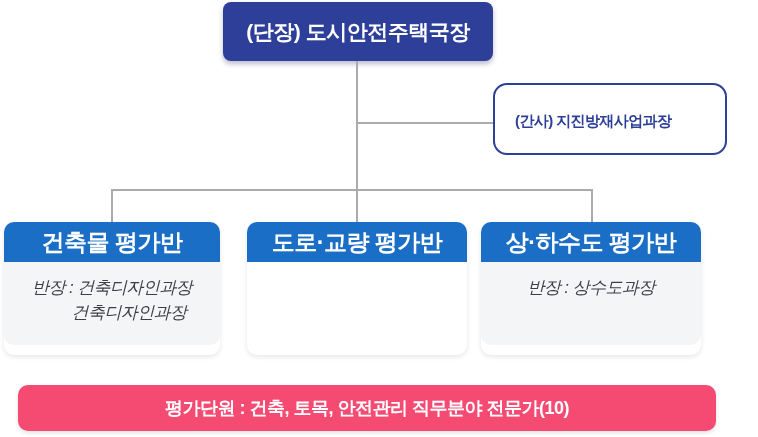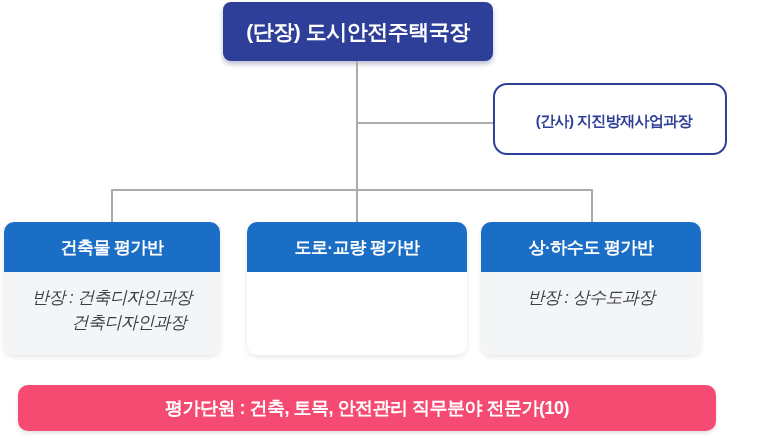--- a/index.html
+++ b/index.html
@@ -3,21 +3,21 @@
 <meta charset="utf-8">
 <style>
   :root{
     --indigo:#2e3f99;
     --blue:#1b6ec6;
     --body-bg:#f4f5f7;
     --pink:#f54a72;
     --line:#ababab;
     --body-text:#3b3e46;
   }
-  *{margin:0;padding:0;box-sizing:border-box;text-align:center;}
+  *{margin:0;padding:0;box-sizing:border-box;}
   html,body{background:#ffffff;}
   body{
     font-family:"Liberation Sans","DejaVu Sans",sans-serif;
     -webkit-font-smoothing:antialiased;
   }
   .canvas{
     position:relative;
     width:758px;height:437px;
     background:#ffffff;
     overflow:hidden;
@@ -56,24 +56,24 @@
   
   .team-box{
     position:absolute;top:222px;height:133px;
     border-radius:10px;
     box-shadow:0 2px 5px rgba(0,0,0,.10);
   }
   .team-box.t1{left:4px;width:216px;}
   .team-box.t2{left:247px;width:220px;}
   .team-box.t3{left:481px;width:220px;}
   .team-header{
-    height:50px;border-radius:10px 10px 0 0;
+    height:40px;border-radius:10px 10px 0 0;
     background:var(--blue);
     display:flex;align-items:center;justify-content:center;
-    color:#ffffff;font-weight:bold;font-size:17px;letter-spacing:-0.5px;
+    color:#ffffff;font-weight:bold;font-size:23px;letter-spacing:-0.5px;
   }
   .team-body{
     height:83px;border-radius:0 0 10px 10px;
     background:var(--body-bg);
     padding-top:13px;
     text-align:center;
     color:var(--body-text);font-size:17px;letter-spacing:-0.6px;
     line-height:25px;
     font-style:italic;
   }

